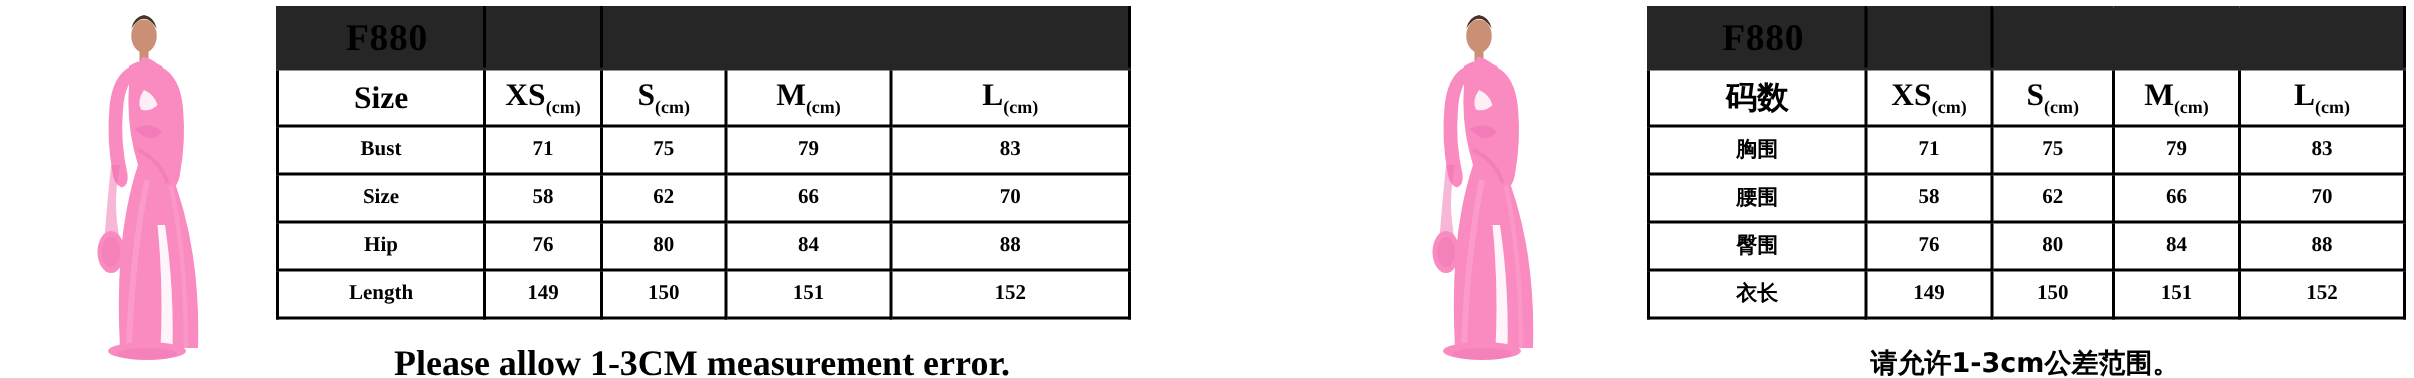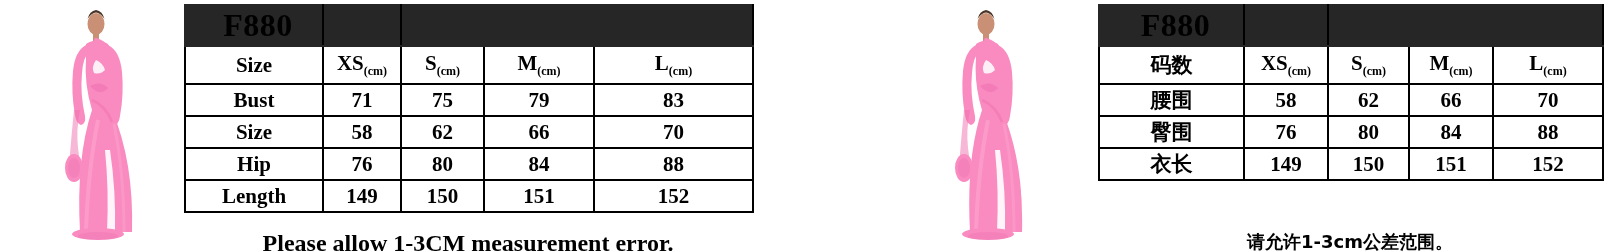--- a/index.html
+++ b/index.html
@@ -62,36 +62,36 @@
   .hdr-cell {
     background: #262626 !important;
     border: 2px solid #262626 !important;
     border-right-color: #000000 !important;
     height: 39px;
   }
   .hdr-code {
     color: #ffffff;
     text-align: left;
     padding-left: 8px !important;
-    font-size: 32px;
+    font-size: 25px;
     font-weight: normal;
     letter-spacing: 0.5px;
   }
 
   
   .colhead td { height: 36px; font-size: 21px; }
   .colhead .unit {
     font-size: 12px;
     vertical-align: sub;
     font-weight: bold;
     margin-top: 11px;
   }
 
   
-  .datarow td { height: 30px; font-size: 21px; }
+  .datarow td { height: 30px; font-size: 14px; }
   .rowlabel { font-size: 21px; }
 
   
   .cjk { font-family: "DejaVu Sans", "Liberation Sans", sans-serif; font-size: 20px; }
 
   
   .footnote {
     position: absolute;
     font-weight: bold;
     color: #000000;
@@ -256,20 +256,27 @@
       </tr>
       <tr class="colhead">
         <td class="cjk">码数</td>
         <td><span>XS</span><span class="unit">(cm)</span></td>
         <td><span>S</span><span class="unit">(cm)</span></td>
         <td><span>M</span><span class="unit">(cm)</span></td>
         <td><span>L</span><span class="unit">(cm)</span></td>
       </tr>
 
       <tr class="datarow">
+        <td class="rowlabel cjk">胸围</td>
+        <td>71</td>
+        <td>75</td>
+        <td>79</td>
+        <td>83</td>
+      </tr>
+      <tr class="datarow">
         <td class="rowlabel cjk">腰围</td>
         <td>58</td>
         <td>62</td>
         <td>66</td>
         <td>70</td>
       </tr>
       <tr class="datarow">
         <td class="rowlabel cjk">臀围</td>
         <td>76</td>
         <td>80</td>

